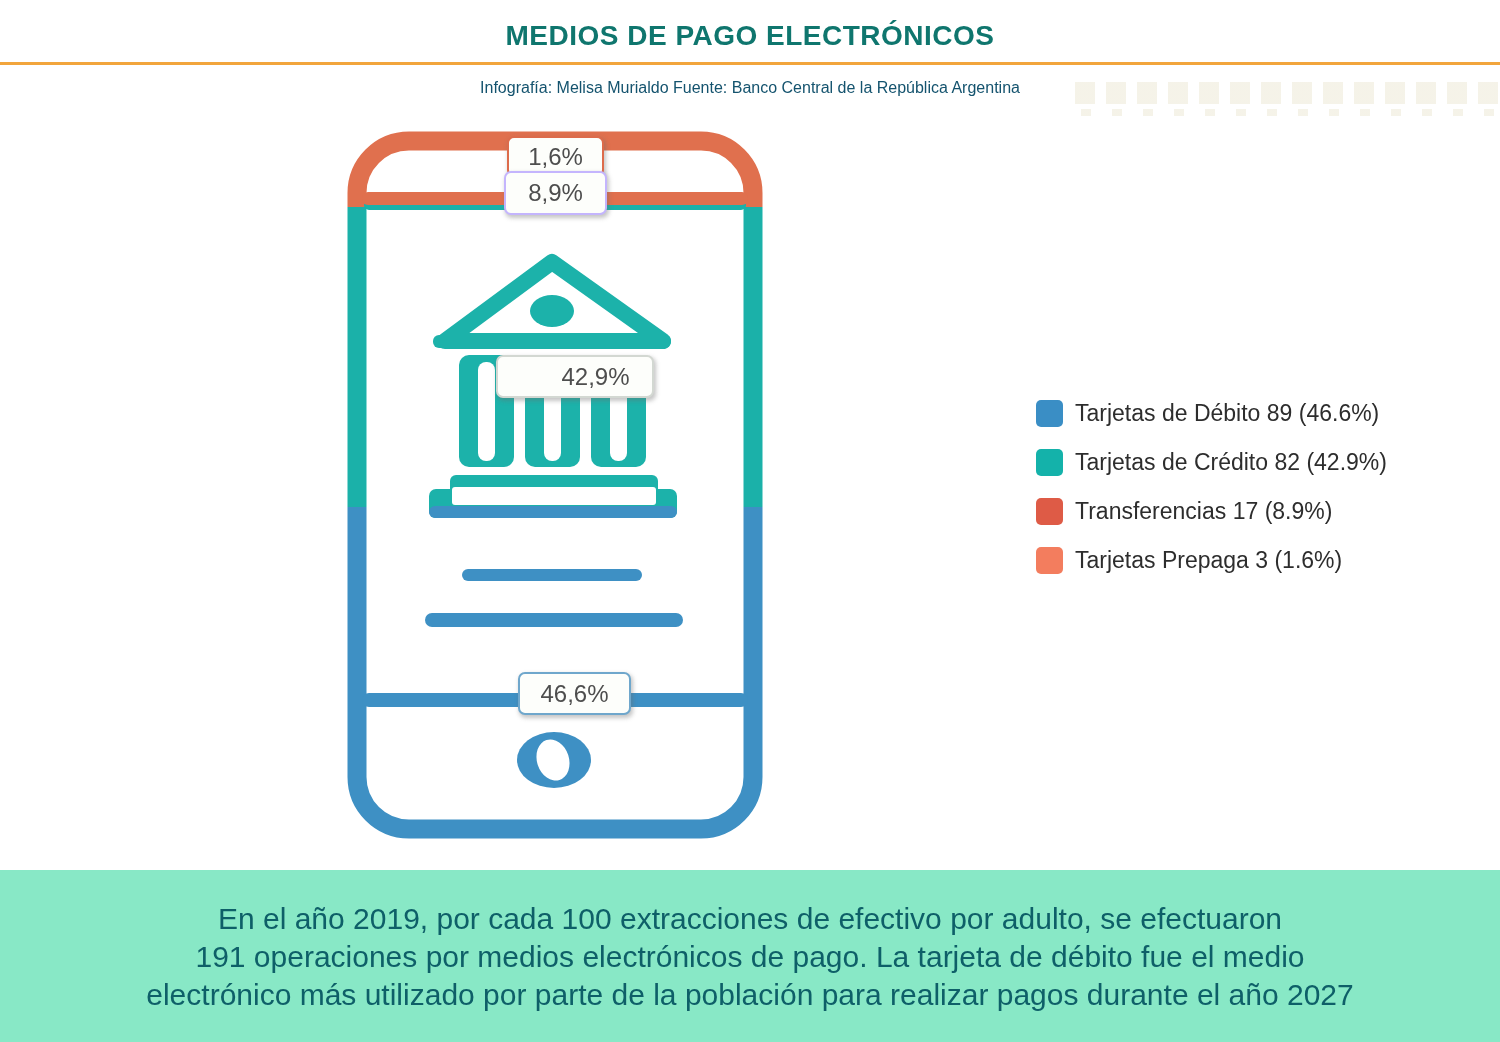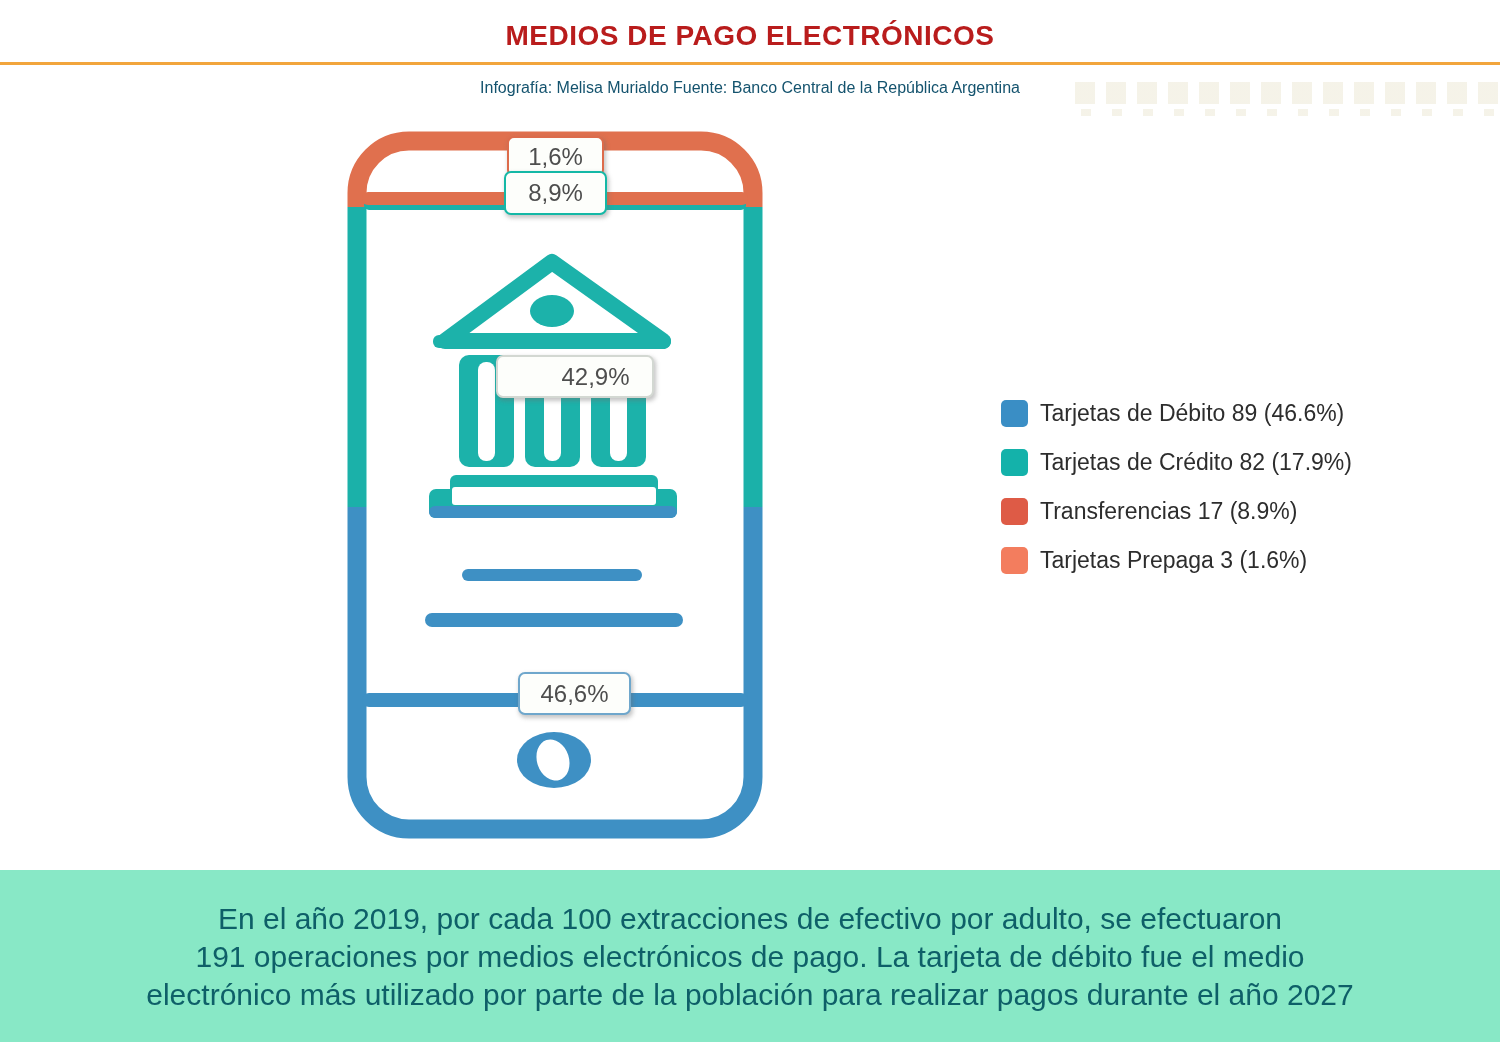--- a/index.html
+++ b/index.html
@@ -3,21 +3,21 @@
 <meta charset="utf-8">
 <style>
   html,body{margin:0;padding:0;}
   body{
     width:1500px;height:1042px;position:relative;background:#ffffff;
     font-family:"Liberation Sans",sans-serif;overflow:hidden;
   }
   
   .title{
     position:absolute;top:20px;left:0;width:100%;text-align:center;
-    font-size:28px;font-weight:bold;letter-spacing:.5px;color:#b91c1c;
+    font-size:28px;font-weight:bold;letter-spacing:.5px;color:#0f766e;
   }
   .rule{
     position:absolute;top:62px;left:0;width:100%;height:3px;background:#f2a53c;
   }
   .subtitle{
     position:absolute;top:79px;left:0;width:100%;text-align:center;
     font-size:16px;font-weight:500;color:#14536e;
   }
   
   .pattern-top{
@@ -36,26 +36,26 @@
   
   .phone-svg{position:absolute;left:0;top:0;z-index:1;}
   
   .pct-box{
     position:absolute;z-index:3;display:flex;align-items:center;justify-content:center;
     background:#fdfefb;border-radius:7px;font-size:24px;color:#4e4e4e;
     box-shadow:1.5px 2.5px 4px rgba(110,110,110,.4);
     margin-top:19px;
   }
   .pct-prepaga{left:507px;top:117px;width:93px;height:37px;border:2px solid #dd6b4b;}
-  .pct-transferencias{left:504px;top:152px;width:99px;height:40px;border:2px solid #14b8a6;}
+  .pct-transferencias{left:504px;top:152px;width:99px;height:40px;border:2px solid #c4b5fd;}
   .pct-credito{left:496px;top:336px;width:113px;height:39px;border:2px solid #d3d8d2;padding-left:41px;}
   .pct-debito{left:518px;top:653px;width:109px;height:39px;border:2px solid #6fa7cc;}
   
   .legend{position:absolute;left:1001px;top:400px;z-index:2;}
-  .legend-row{display:flex;align-items:center;height:27px;margin-bottom:22px;}
+  .legend-row{display:flex;align-items:center;height:27px;margin-bottom:22px;margin-left:35px;}
   .legend-swatch{width:27px;height:27px;border-radius:5px;flex:none;}
   .legend-label{margin-left:12px;font-size:23px;color:#2d2d2d;white-space:nowrap;}
   
   .banner{
     position:absolute;left:0;top:870px;width:1500px;height:173px;background:#88e8c6;
     display:flex;flex-direction:column;align-items:center;justify-content:center;z-index:2;
   }
   .banner-line{
     font-size:30px;line-height:38px;font-weight:500;color:#0e5f68;
     text-align:center;white-space:nowrap;
@@ -129,21 +129,21 @@
 <div class="pct-box pct-credito">42,9%</div>
 <div class="pct-box pct-debito">46,6%</div>
 
 <div class="legend">
   <div class="legend-row">
     <span class="legend-swatch" style="background-color: rgb(58, 142, 197);"></span>
     <span class="legend-label">Tarjetas de Débito 89 (46.6%)</span>
   </div>
   <div class="legend-row">
     <span class="legend-swatch" style="background-color: rgb(20, 178, 170);"></span>
-    <span class="legend-label">Tarjetas de Crédito 82 (17.9%)</span>
+    <span class="legend-label">Tarjetas de Crédito 82 (42.9%)</span>
   </div>
   <div class="legend-row">
     <span class="legend-swatch" style="background-color: rgb(222, 91, 70);"></span>
     <span class="legend-label">Transferencias 17 (8.9%)</span>
   </div>
   <div class="legend-row">
     <span class="legend-swatch" style="background-color: rgb(243, 125, 94);"></span>
     <span class="legend-label">Tarjetas Prepaga 3 (1.6%)</span>
   </div>
 </div>

